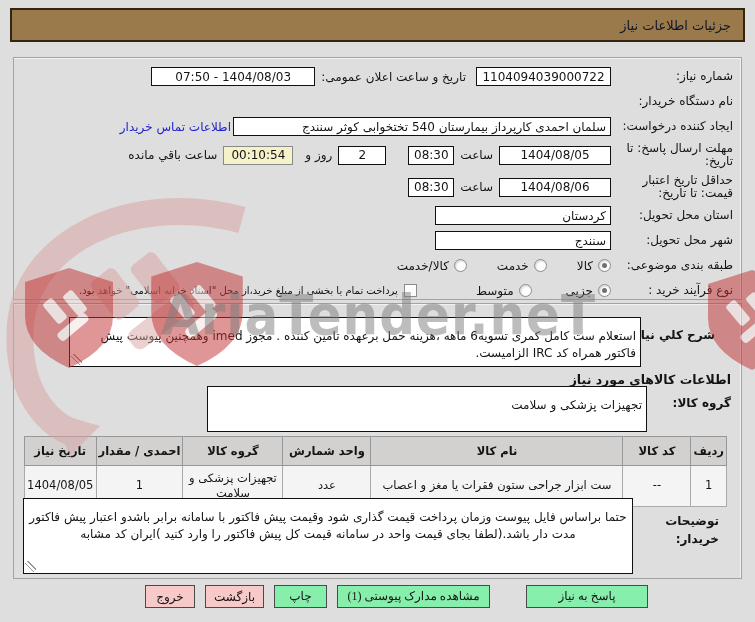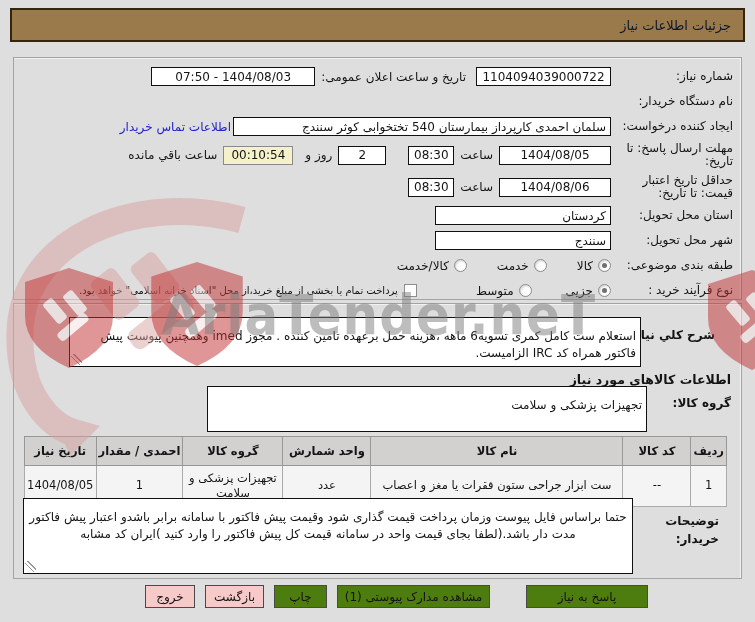--- a/index.html
+++ b/index.html
@@ -98,21 +98,21 @@
     border:1px solid #aaaaaa; font-size:11.5px; text-align:center;
     padding:5px 2px; background:#f4f4f4; line-height:1.3;
   }
 
   
   .btnrow{ position:absolute; top:585px; right:107px; display:flex; gap:10px; z-index:2; }
   .btn{
     height:23px; border:1px solid #4a4a4a; display:flex; align-items:center;
     justify-content:center; font-size:12px; padding:0 10px; white-space:nowrap; cursor:pointer;
   }
-  .btn.green{ background:#4d7c0f; }
+  .btn.green{ background:#86efac;font-family:Liberation Serif, serif; }
   .btn.pink{ background:#f8c9c9; }
   .w122{width:122px}.w153{width:153px}.w53{width:53px}.w59{width:59px}.w50{width:50px}
   .ml26{margin-left:26px}
 
   
   .wm{ position:absolute; inset:0; z-index:10; pointer-events:none; }
   #wm-logo{ position:absolute; left:-18px; top:182px; opacity:0.5; }
   #wm-text{
     position:absolute; top:286px; left:10px; right:8px; direction:ltr;
     font-size:50px; font-weight:bold; letter-spacing:1px; color:#7d7d7d; opacity:0.5;

